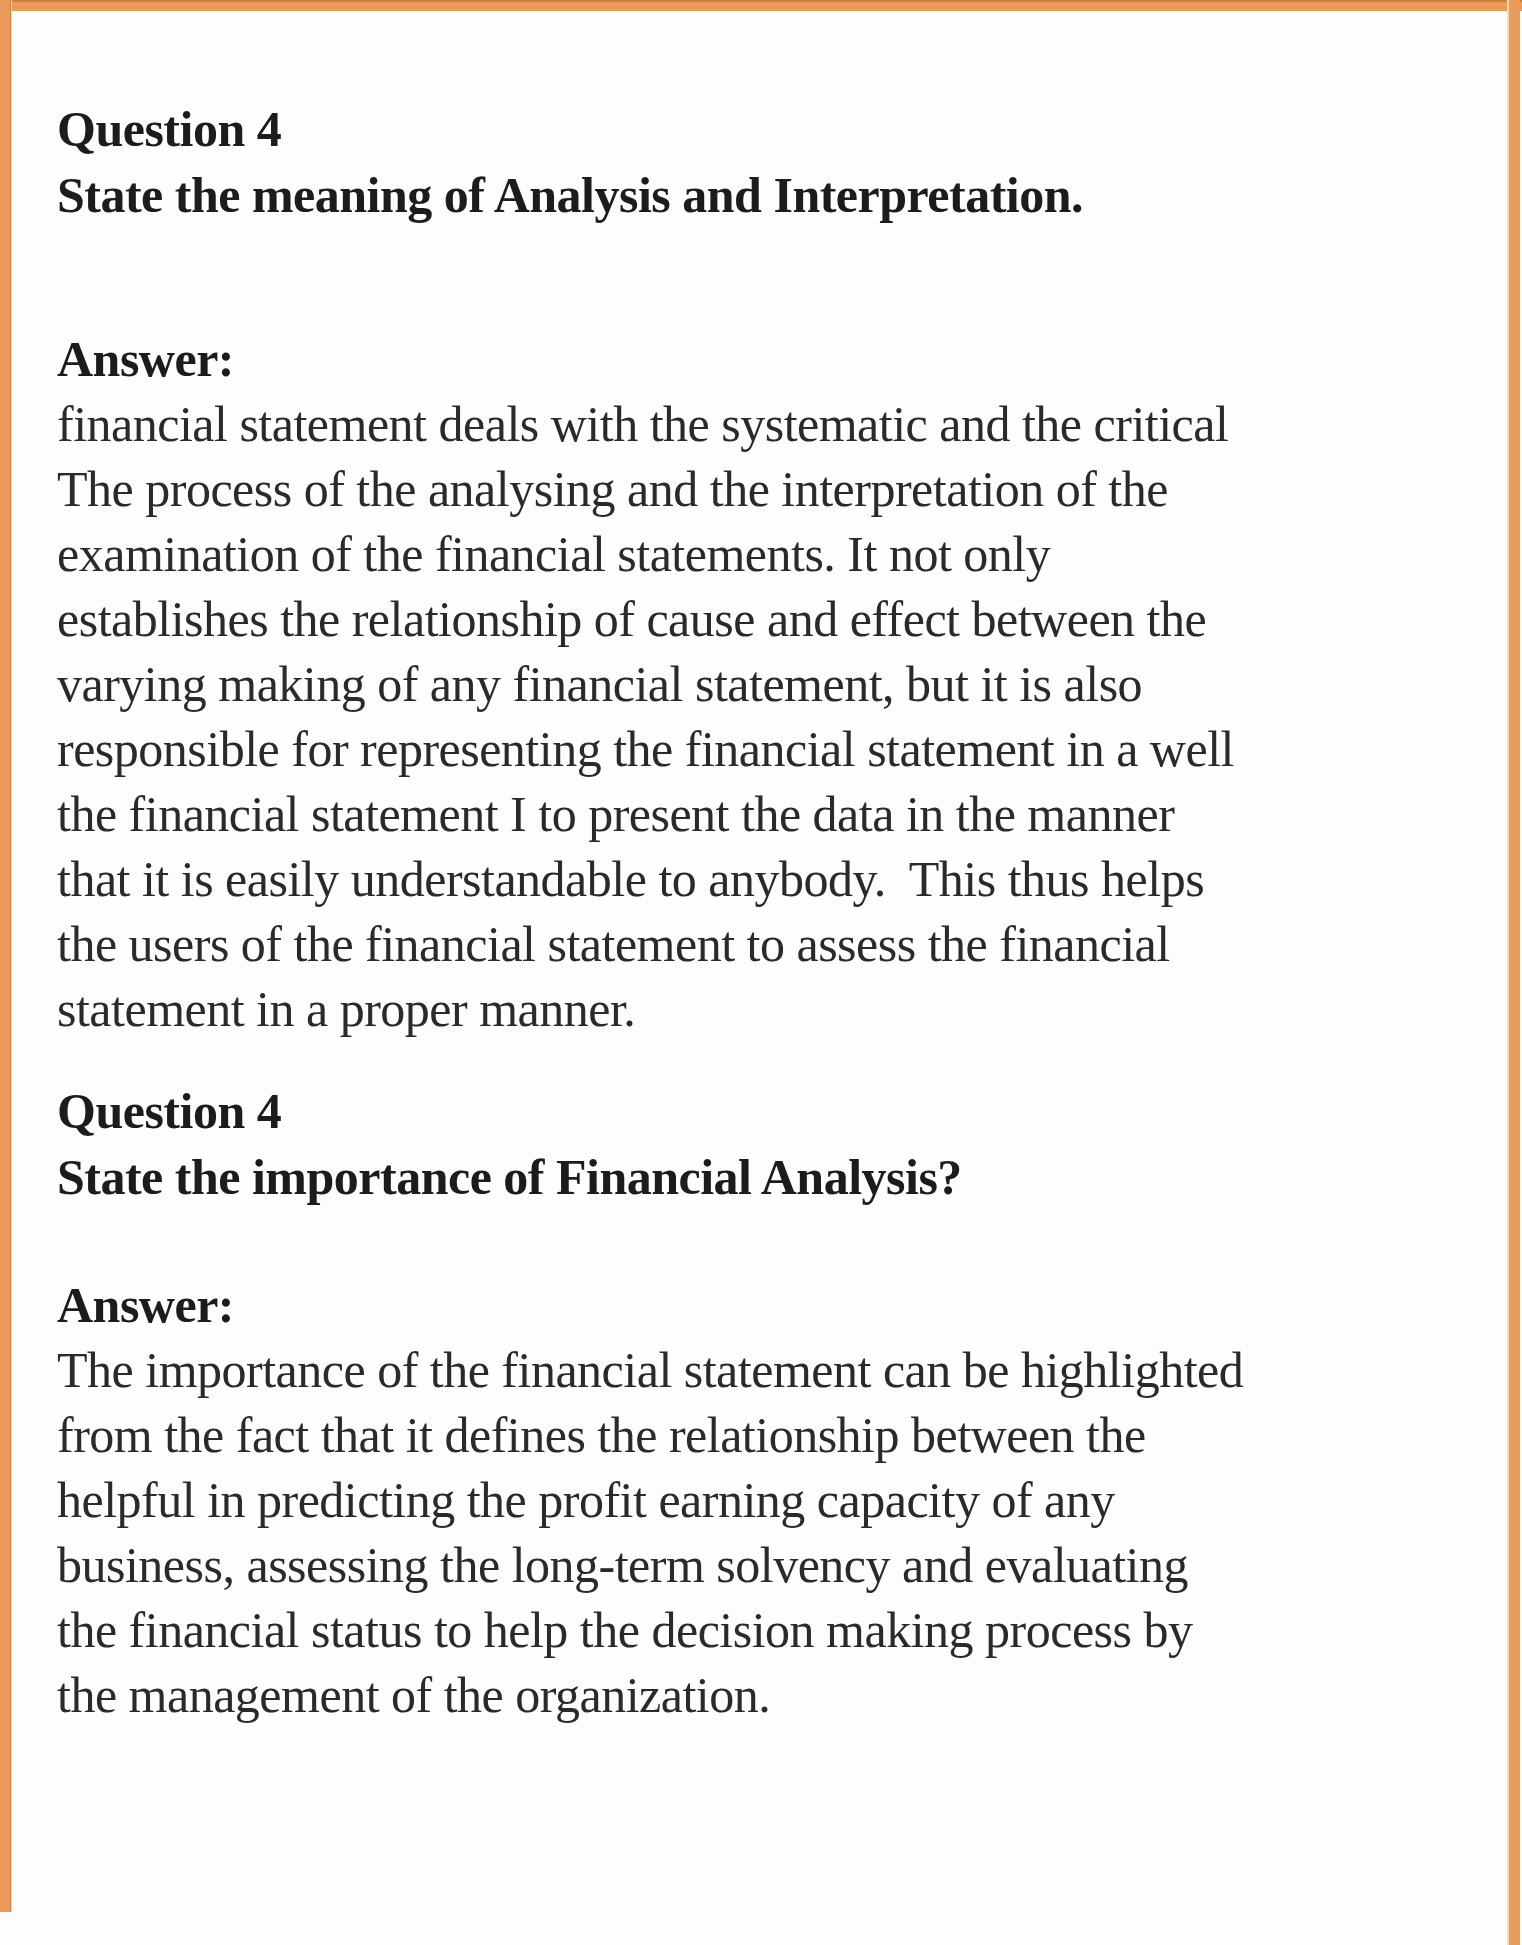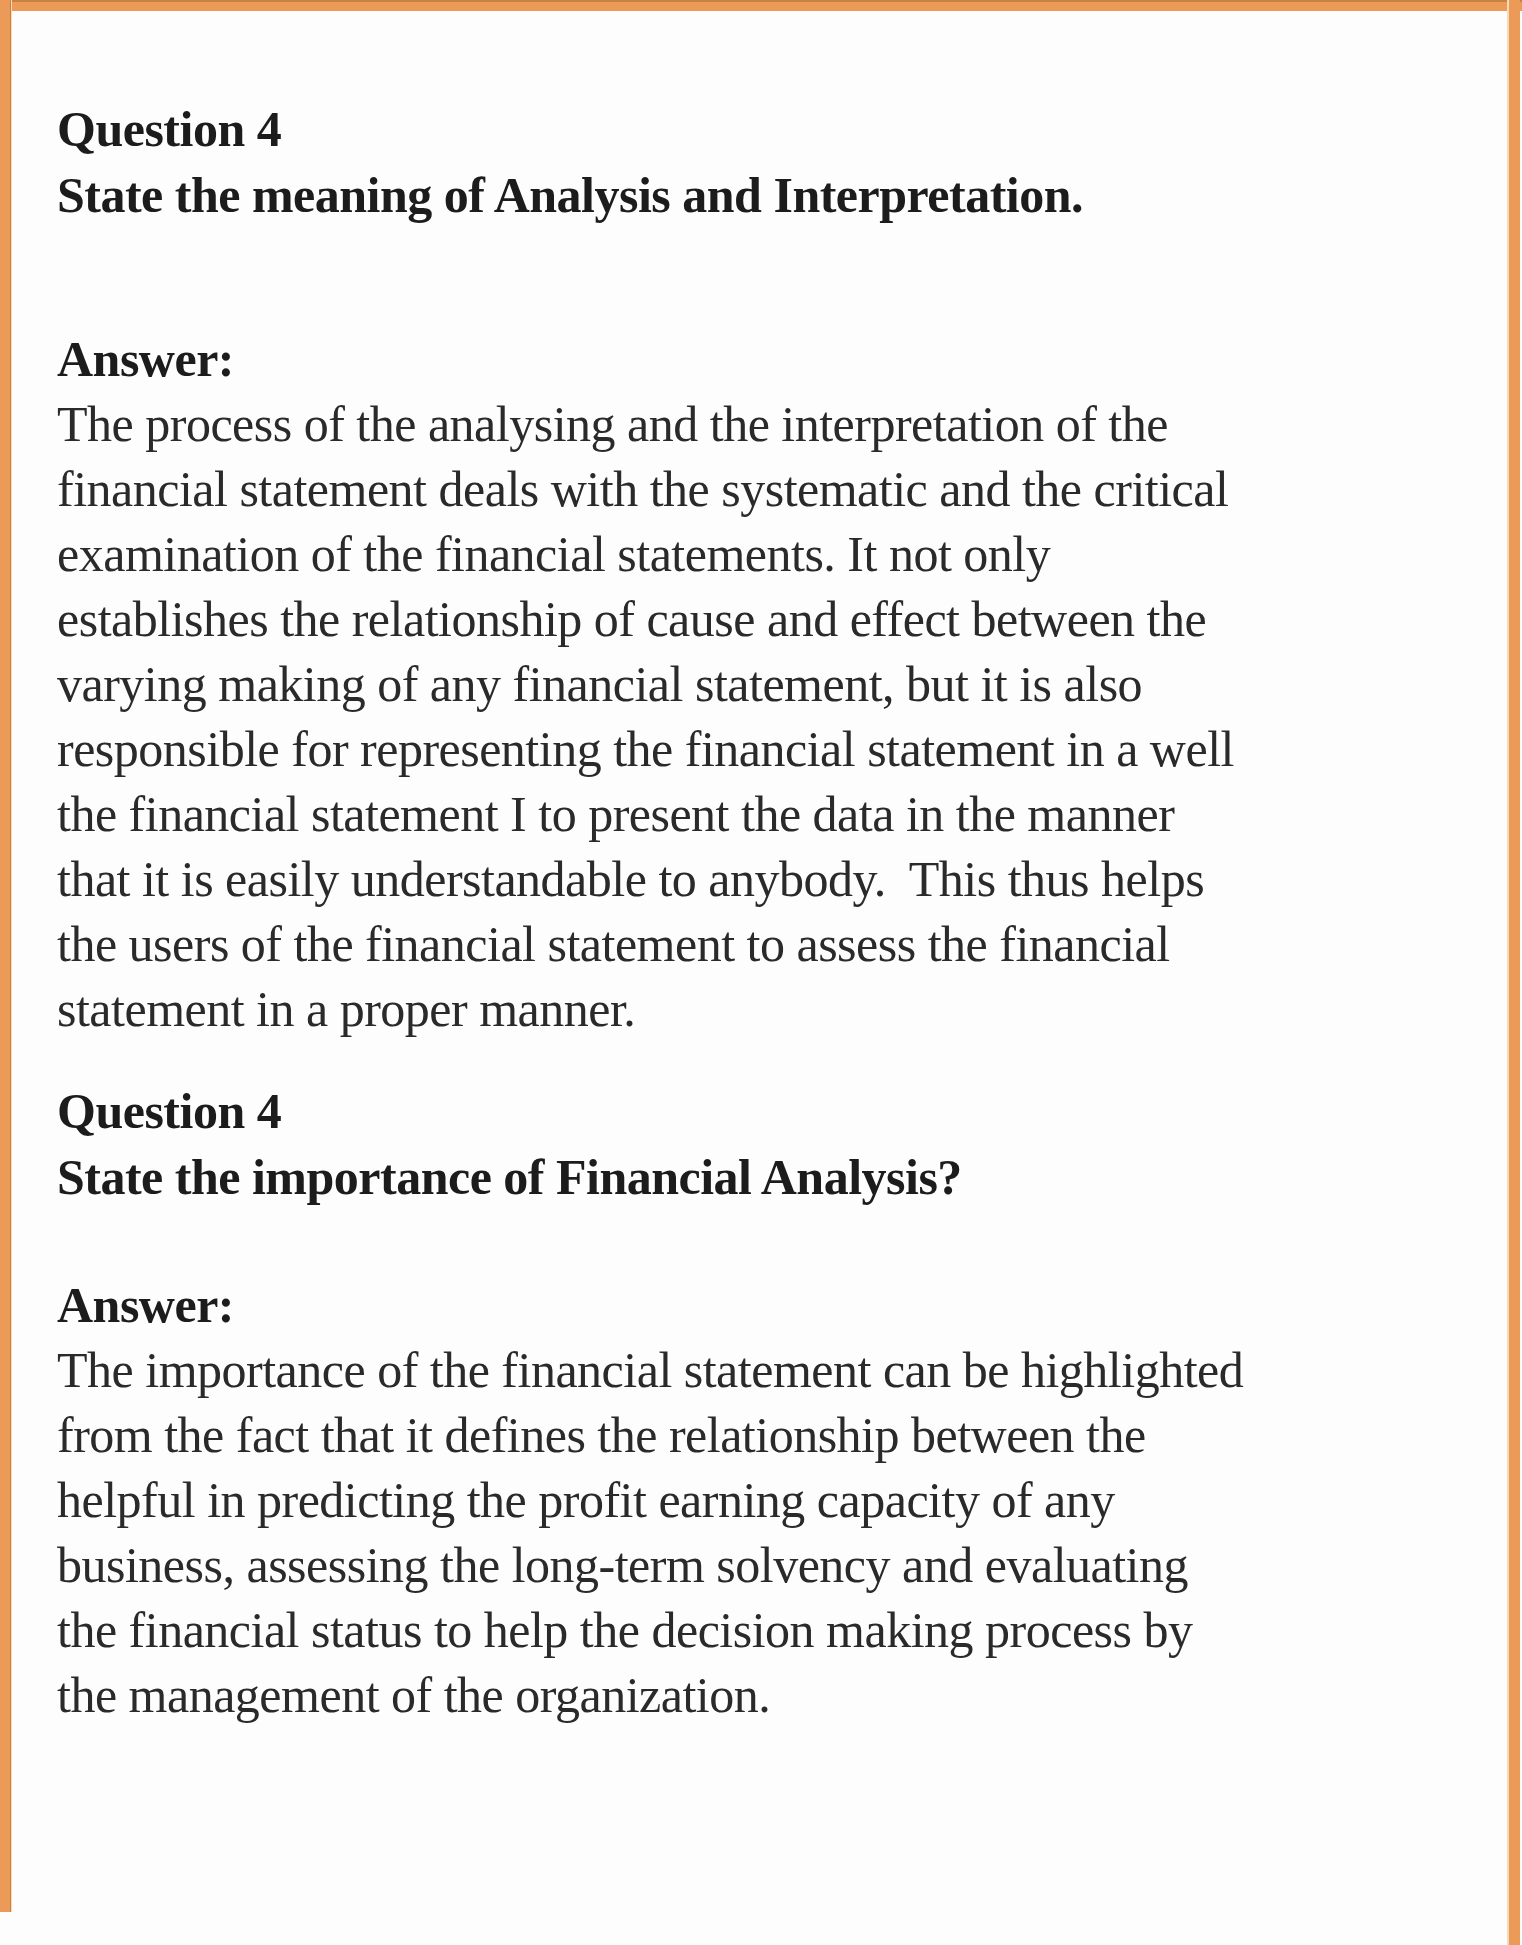--- a/index.html
+++ b/index.html
@@ -69,22 +69,22 @@
   <div class="border-top"></div>
   <div class="border-left"></div>
   <div class="border-right"></div>
 
   <div class="content">
 
     <div class="q-title">Question 4</div>
     <div class="q-prompt">State the meaning of Analysis and Interpretation.</div>
 
     <div class="a-label">Answer:</div>
+    <div class="a-line">financial statement deals with the systematic and the critical</div>
     <div class="a-line">The process of the analysing and the interpretation of the</div>
-    <div class="a-line">financial statement deals with the systematic and the critical</div>
     <div class="a-line">examination of the financial statements. It not only</div>
     <div class="a-line">establishes the relationship of cause and effect between the</div>
     <div class="a-line">varying making of any financial statement, but it is also</div>
     <div class="a-line">responsible for representing the financial statement in a well</div>
     <div class="a-line">the financial statement I to present the data in the manner</div>
     <div class="a-line">that it is easily understandable to anybody.  This thus helps</div>
     <div class="a-line">the users of the financial statement to assess the financial</div>
     <div class="a-line">statement in a proper manner.</div>
 
     <div class="q-title q4">Question 4</div>

